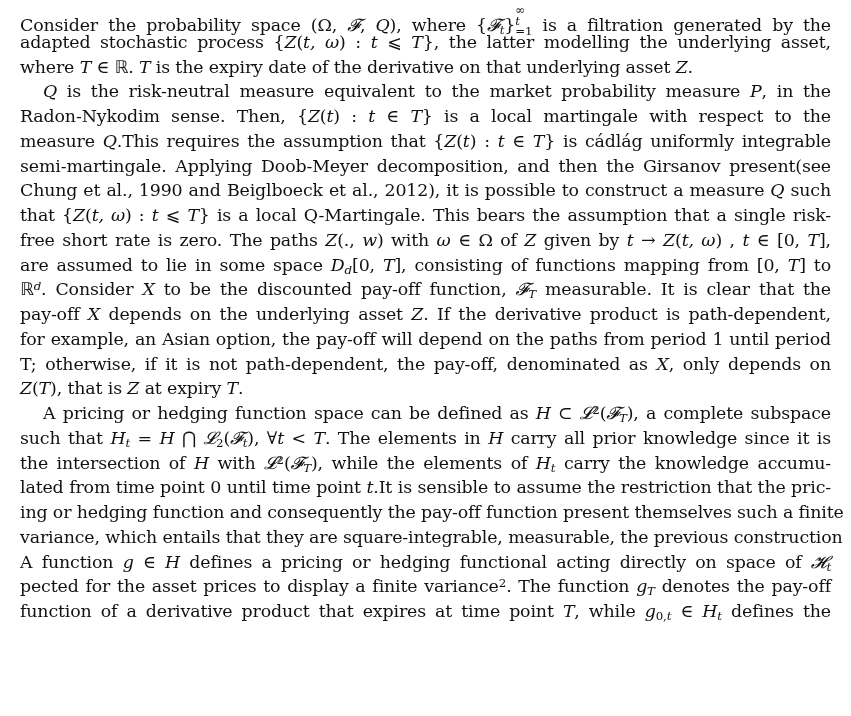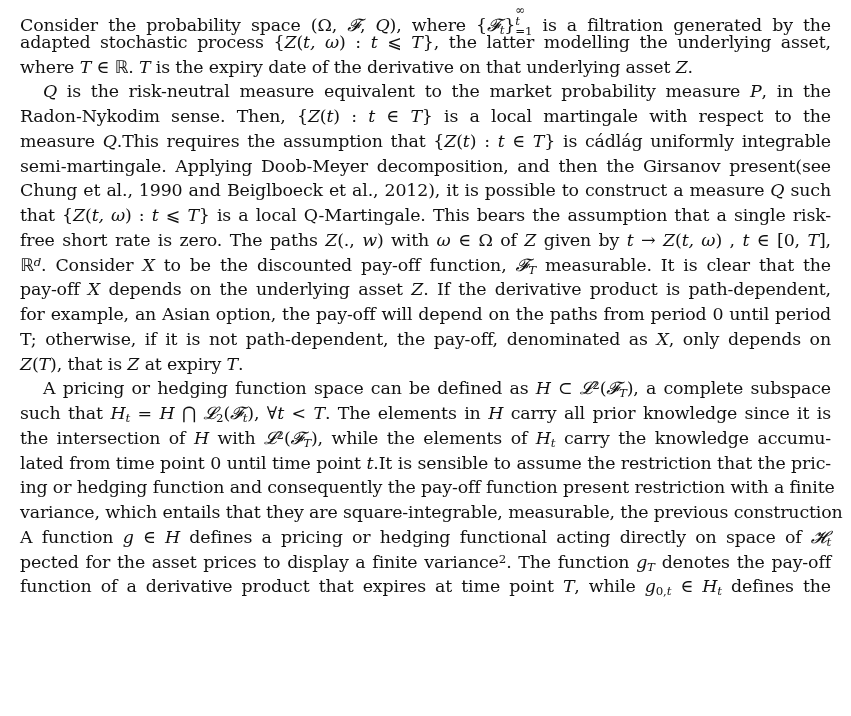--- a/index.html
+++ b/index.html
@@ -36,33 +36,34 @@
   </div>
 
   <div>
     <div class="line indent"><span class="m">Q</span> is the risk-neutral measure equivalent to the market probability measure <span class="m">P</span>, in the</div>
     <div class="line">Radon-Nykodim sense. Then, {<span class="m">Z</span>(<span class="m">t</span>) : <span class="m">t</span> ∈ <span class="m">T</span>} is a local martingale with respect to the</div>
     <div class="line">measure <span class="m">Q</span>.This requires the assumption that {<span class="m">Z</span>(<span class="m">t</span>) : <span class="m">t</span> ∈ <span class="m">T</span>} is cádlág uniformly integrable</div>
     <div class="line">semi-martingale. Applying Doob-Meyer decomposition, and then the Girsanov present(see</div>
     <div class="line">Chung et al., 1990 and Beiglboeck et al., 2012), it is possible to construct a measure <span class="m">Q</span> such</div>
     <div class="line">that {<span class="m">Z</span>(<span class="m">t, ω</span>) : <span class="m">t</span> ⩽ <span class="m">T</span>} is a local Q-Martingale. This bears the assumption that a single risk-</div>
     <div class="line">free short rate is zero. The paths <span class="m">Z</span>(., <span class="m">w</span>) with <span class="m">ω</span> ∈ Ω of <span class="m">Z</span> given by <span class="m">t</span> → <span class="m">Z</span>(<span class="m">t, ω</span>) , <span class="m">t</span> ∈ [0, <span class="m">T</span>],</div>
+    <div class="line">are assumed to lie in some space <span class="m">D</span><sub class="m">d</sub>[0, <span class="m">T</span>], consisting of functions mapping from [0, <span class="m">T</span>] to</div>
     <div class="line"><span class="bb">ℝ</span><sup class="m">d</sup>. Consider <span class="m">X</span> to be the discounted pay-off function, <span class="s">𝓕</span><sub class="m">T</sub> measurable. It is clear that the</div>
     <div class="line">pay-off <span class="m">X</span> depends on the underlying asset <span class="m">Z</span>. If the derivative product is path-dependent,</div>
-    <div class="line">for example, an Asian option, the pay-off will depend on the paths from period 0 until period</div>
+    <div class="line">for example, an Asian option, the pay-off will depend on the paths from period 1 until period</div>
     <div class="line">T; otherwise, if it is not path-dependent, the pay-off, denominated as <span class="m">X</span>, only depends on</div>
     <div class="line last"><span class="m">Z</span>(<span class="m">T</span>), that is <span class="m">Z</span> at expiry <span class="m">T</span>.</div>
   </div>
 
   <div>
     <div class="line indent">A pricing or hedging function space can be defined as <span class="m">H</span> ⊂ <span class="s">𝓛</span><sup>2</sup>(<span class="s">𝓕</span><sub class="m">T</sub>), a complete subspace</div>
     <div class="line">such that <span class="m">H</span><sub class="m">t</sub> = <span class="m">H</span> ⋂ <span class="s">𝓛</span><sub>2</sub>(<span class="s">𝓕</span><sub class="m">t</sub>), ∀<span class="m">t</span> &lt; <span class="m">T</span>. The elements in <span class="m">H</span> carry all prior knowledge since it is</div>
     <div class="line">the intersection of <span class="m">H</span> with <span class="s">𝓛</span><sup>2</sup>(<span class="s">𝓕</span><sub class="m">T</sub>), while the elements of <span class="m">H</span><sub class="m">t</sub> carry the knowledge accumu-</div>
     <div class="line">lated from time point 0 until time point <span class="m">t</span>.It is sensible to assume the restriction that the pric-</div>
-    <div class="line">ing or hedging function and consequently the pay-off function present restriction with a finite</div>
+    <div class="line">ing or hedging function and consequently the pay-off function present themselves such a finite</div>
     <div class="line">variance, which entails that they are square-integrable, measurable, the previous construction</div>
   </div>
 
   <div>
     <div class="line">A function <span class="m">g</span> ∈ <span class="m">H</span> defines a pricing or hedging functional acting directly on space of <span class="s">𝓗</span><sub class="m">t</sub></div>
     <div class="line">pected for the asset prices to display a finite variance<sup>2</sup>. The function <span class="m">g</span><sub class="m">T</sub> denotes the pay-off</div>
     <div class="line">function of a derivative product that expires at time point <span class="m">T</span>, while <span class="m">g</span><sub>0,<span class="m">t</span></sub> ∈ <span class="m">H</span><sub class="m">t</sub> defines the</div>
   </div>
 
 </div>

